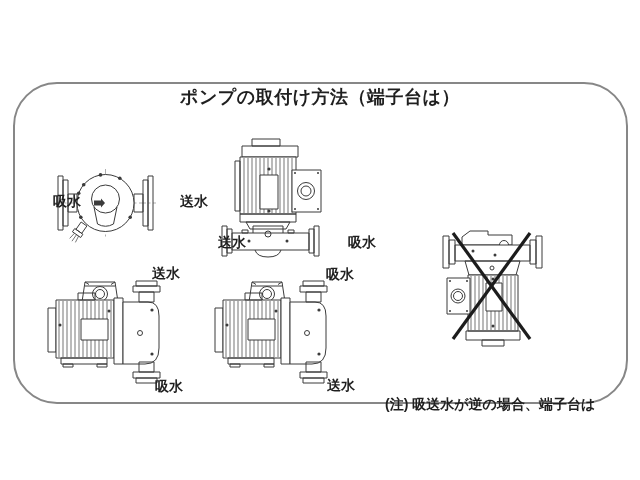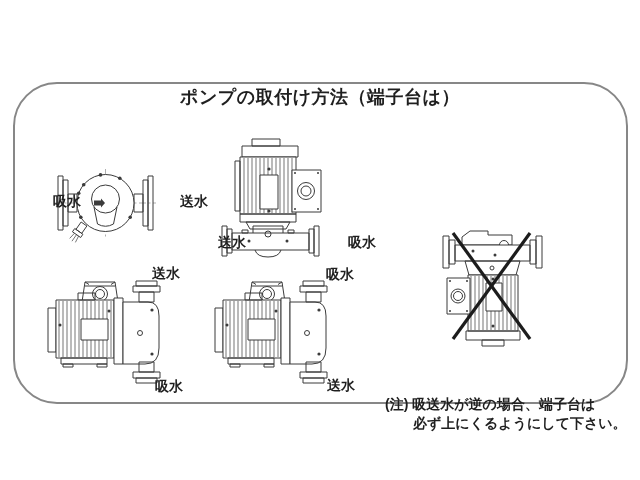--- a/index.html
+++ b/index.html
@@ -306,16 +306,15 @@
         <circle class="dot" cx="27" cy="89" r="1"></circle>
     </g>
     <g>
       <line class="xmk" x1="13" y1="11" x2="90" y2="117"></line>
       <line class="xmk" x1="90" y1="11" x2="13" y2="117"></line>
     </g>
   </svg>
 
   <div class="note">
     <div class="note-line1"><span>(注)</span> <span>吸送水が逆の場合、端子台は</span></div>
-    <div class="note-line2">必ず上にくるようにして下さい。</div>
   </div>
 
 </div>
 
 </body></html>

